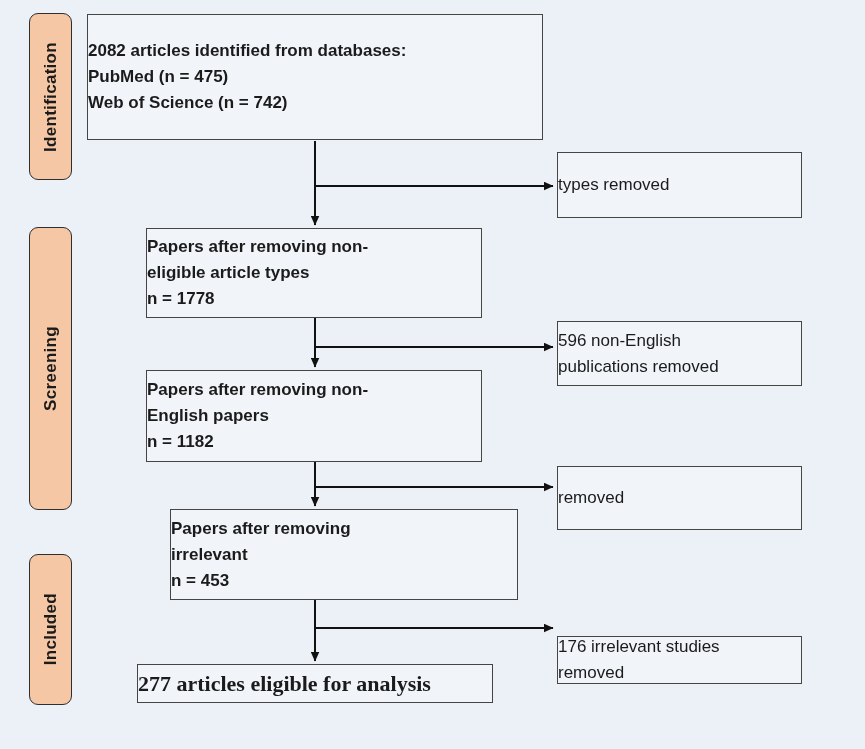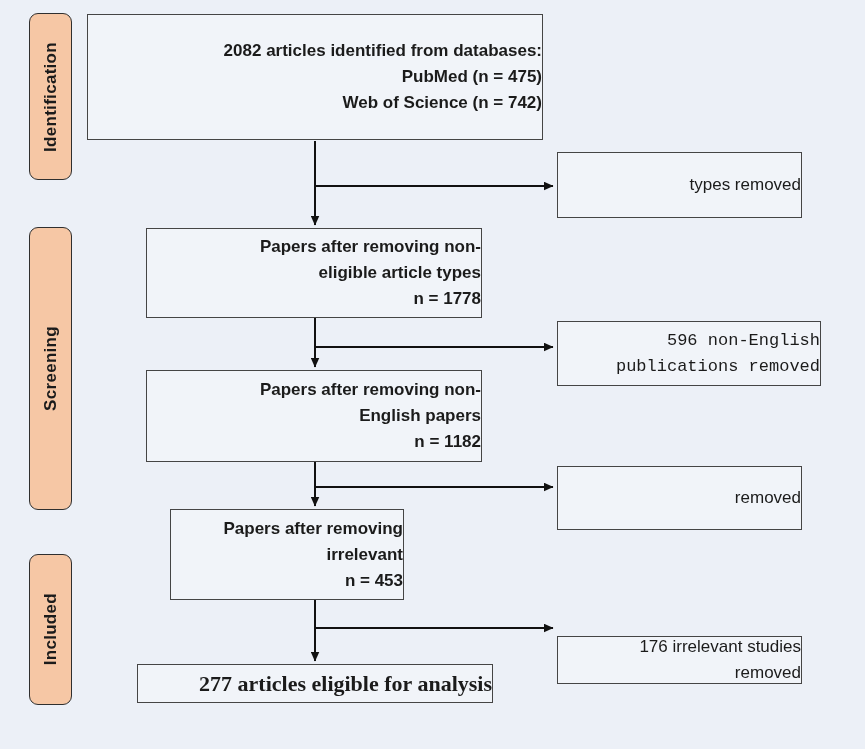--- a/index.html
+++ b/index.html
@@ -42,21 +42,21 @@
     font-weight:bold;
     font-size:17px;
     letter-spacing:0.3px;
     white-space:nowrap;
   }
   .box{
     position:absolute;
     background:var(--box-fill);
     border:1.5px solid var(--box-border);
     display:flex;flex-direction:column;
-    align-items:flex-end;justify-content:center;
+    align-items:flex-start;justify-content:center;
     text-align:center;
   }
   .box.main{
     font-weight:bold;
     font-size:17px;
     line-height:26px;
   }
   .box.main.single{
     font-size:22px;
     line-height:22px;
@@ -71,25 +71,25 @@
   .box span{display:block;}
 
   
   #stage-identification{top:13px;height:167px;}
   #stage-screening{top:227px;height:283px;}
   #stage-included{top:554px;height:151px;}
 
   #main-1{left:87px; top:14px; width:456px;height:126px;}
   #main-2{left:146px;top:228px;width:336px;height:90px;}
   #main-3{left:146px;top:370px;width:336px;height:92px;}
-  #main-4{left:170px;top:509px;width:234px;height:91px;}
+  #main-4{left:170px;top:509px;width:348px;height:91px;}
   #main-5{left:137px;top:664px;width:356px;height:39px;}
 
   #side-1{left:557px;top:152px;width:245px;height:66px;}
-  #side-2{left:557px;top:321px;width:264px;height:65px;font-family:Liberation Mono, monospace;}
+  #side-2{left:557px;top:321px;width:245px;height:65px;}
   #side-3{left:557px;top:466px;width:245px;height:64px;}
   #side-4{left:557px;top:636px;width:245px;height:48px;}
 </style>
 </head>
 <body>
 
 <div class="canvas">
 
   <svg class="arrow-layer" width="865" height="749" viewBox="0 0 865 749" xmlns="http://www.w3.org/2000/svg">
     <defs>

